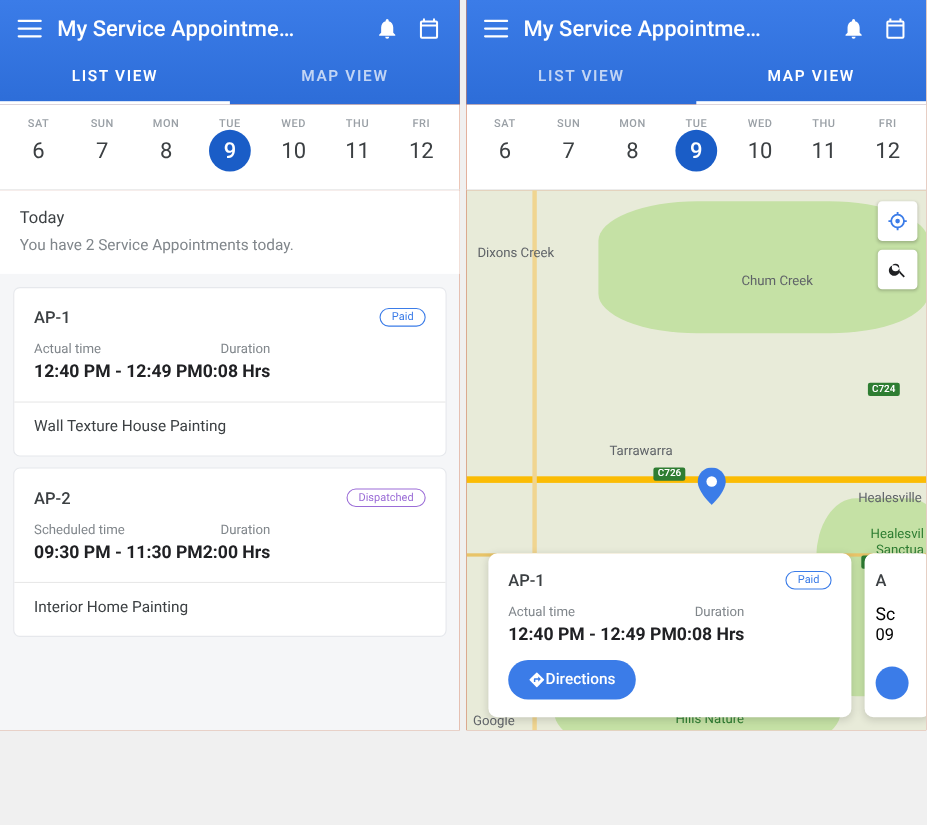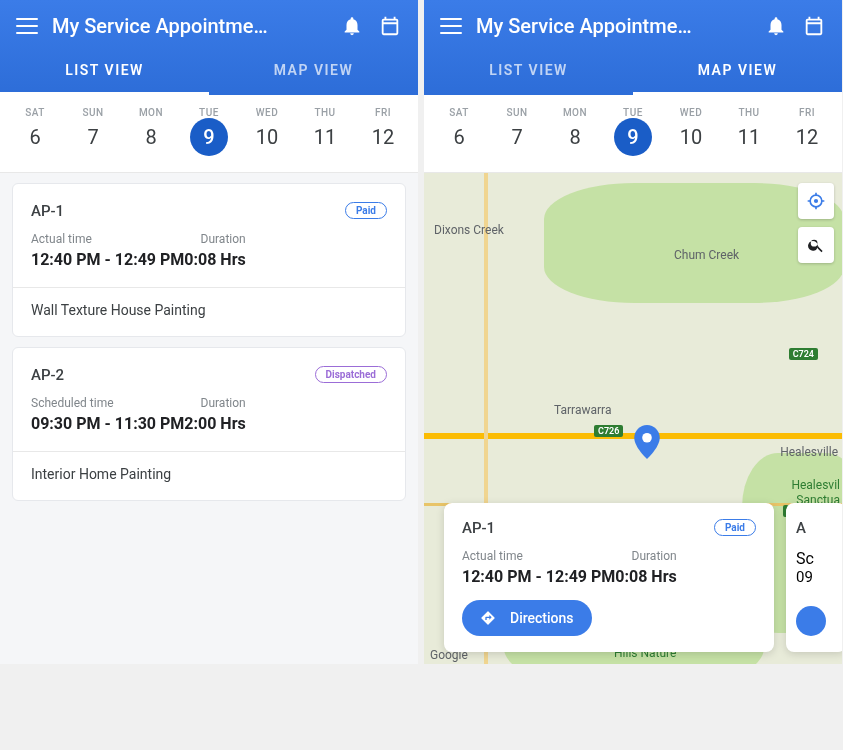--- a/index.html
+++ b/index.html
@@ -20,42 +20,42 @@
 .dayname{font-size:10px;color:#9aa0a6;letter-spacing:.5px;font-weight:500}
 .daynum{font-size:20px;color:#3c4043;font-weight:400;width:38px;height:38px;line-height:38px;margin:0 auto;border-radius:50%}
 .day.selected .daynum{background:#1a5dc7;color:#fff;font-weight:500}
 .body{flex:1;background:#f5f6f8;overflow:auto;padding:0}
 .todaybox{background:#fff;padding:16px 18px 18px;margin-bottom:12px}
 .todaytitle{font-size:15px;color:#3c4043;margin-bottom:8px}
 .todaysub{font-size:14px;color:#80868b}
 .card{background:#fff;border:1px solid #e6e8ec;border-radius:6px;margin:10px 12px;padding:18px}
 .cardhead{display:flex;justify-content:space-between;align-items:flex-start;margin-bottom:12px}
 .cardid{font-size:15px;color:#3c4043;font-weight:500}
-.badge{font-size:10px;padding:2px 10px;border-radius:10px;border:1px solid;font-weight:700}
+.badge{font-size:10px;padding:2px 10px;border-radius:10px;border:1px solid;font-weight:400}
 .badge.paid{color:#3b7ce8;border-color:#3b7ce8}
 .badge.dispatched{color:#9b6dd7;border-color:#9b6dd7}
 .row{display:flex;justify-content:flex-start}
 .col .lbl{font-size:12px;color:#80868b;margin-bottom:4px}
 .col .val{font-size:16px;color:#202124;font-weight:700}
 .col.r{text-align:right}
 .divider{height:1px;background:#e8e8e8;margin:18px -18px 14px}
 .desc{font-size:14px;color:#3c4043}
 .mapbody{flex:1;position:relative;background:#e8ebd9;overflow:hidden}
 .mapbg{position:absolute;inset:0}
 .road-h{position:absolute;left:0;right:0;height:6px;background:#fbbc04}
 .road-v{position:absolute;top:0;bottom:0;width:4px;background:#f0d590}
 .green{position:absolute;background:#c5e1a5;border-radius:30%}
 .town{position:absolute;font-size:12px;color:#5f6368}
 .shield{position:absolute;background:#2e7d32;color:#fff;font-size:9px;padding:1px 4px;border-radius:2px;font-weight:600}
 .pin{position:absolute;width:26px;height:34px}
 .pin svg{width:100%;height:100%}
 .mapctrl{position:absolute;right:8px;width:36px;height:36px;background:#fff;border-radius:4px;display:flex;align-items:center;justify-content:center;box-shadow:0 1px 3px rgba(0,0,0,.2);cursor:pointer}
 .mapcards{position:absolute;left:20px;right:-40px;bottom:12px;display:flex;gap:12px}
 .mapcard{background:#fff;border-radius:8px;box-shadow:0 2px 8px rgba(0,0,0,.15);padding:16px 18px;width:330px;flex-shrink:0}
-.dirbtn{display:inline-flex;align-items:center;gap:14px;background:#3b7ce8;color:#fff;padding:10px 18px;border-radius:22px;font-size:14px;font-weight:500;margin-top:14px;cursor:pointer}
+.dirbtn{display:inline-flex;align-items:center;gap:0;background:#3b7ce8;color:#fff;padding:10px 18px;border-radius:22px;font-size:14px;font-weight:500;margin-top:14px;cursor:pointer}
 .dirbtn svg{width:16px;height:16px;fill:#fff}
 .glogo{position:absolute;left:6px;bottom:2px;font-size:12px;font-weight:400;color:#5f6368}
 .poi{position:absolute;font-size:11px;color:#d67b30}
 </style>
 </head>
 <body>
 
 <div class="phone">
   <div class="header">
     <div class="topbar">
@@ -107,20 +107,24 @@
         <div class="dayname">THU</div>
         <div class="daynum">11</div>
       </div>
     <div class="day">
         <div class="dayname">FRI</div>
         <div class="daynum">12</div>
       </div>
   </div>
 
   <div class="body">
+    <div class="todaybox">
+      <div class="todaytitle">Today</div>
+      <div class="todaysub">You have 2 Service Appointments today.</div>
+    </div>
 
     <div class="card">
       <div class="cardhead">
         <div class="cardid">AP-1</div>
         <div class="badge paid">Paid</div>
       </div>
       <div class="row">
         <div class="col">
             <div class="lbl">Actual time</div>
             <div class="val">12:40 PM - 12:49 PM</div>

